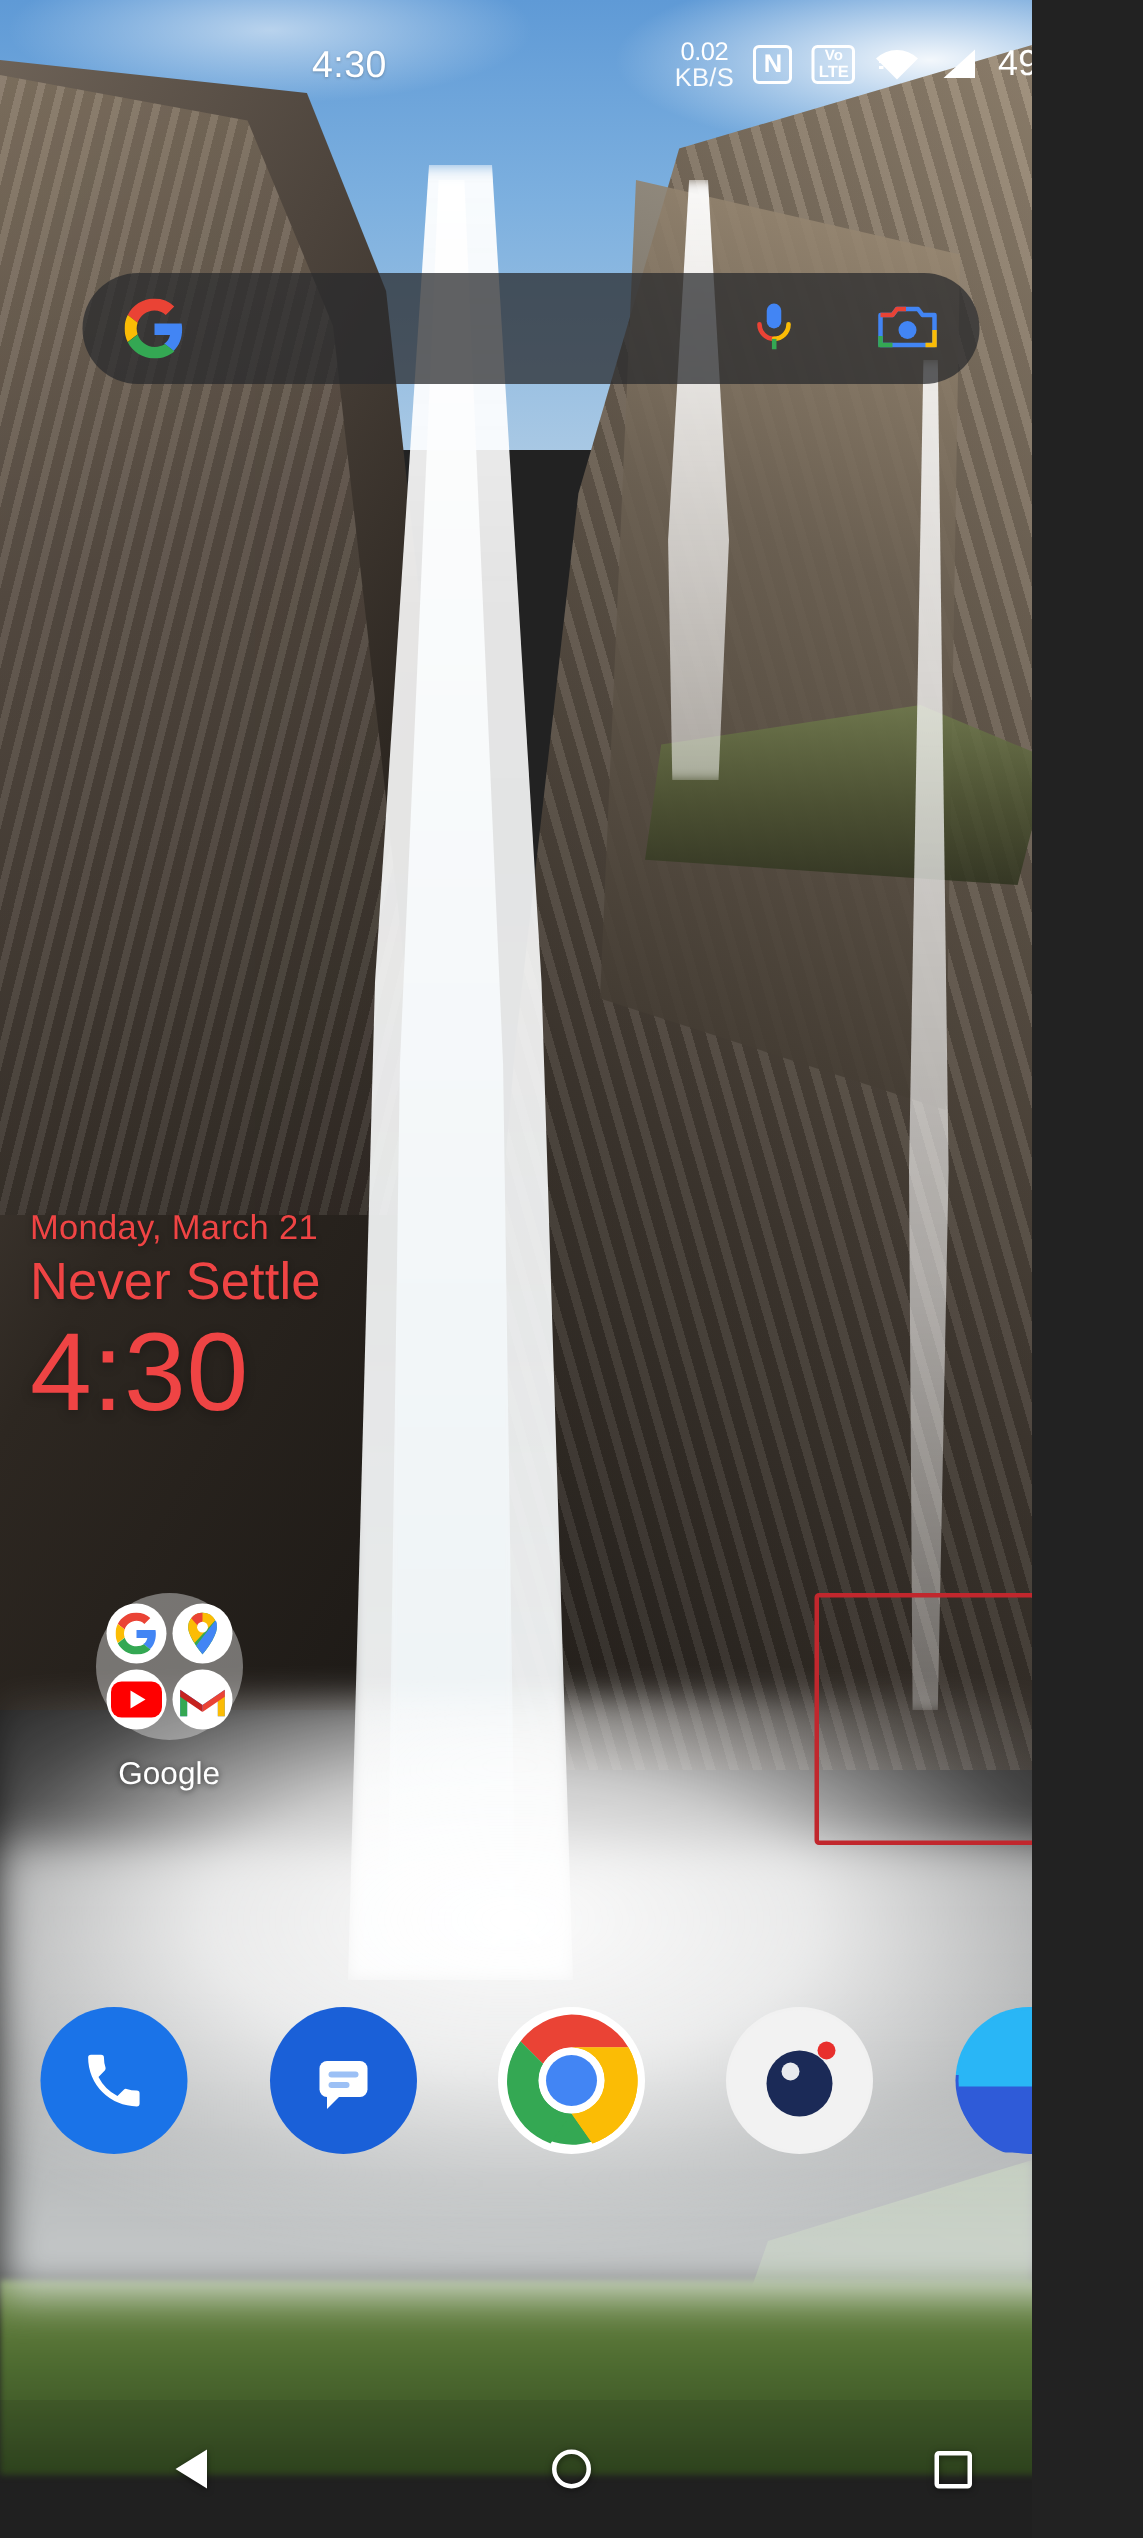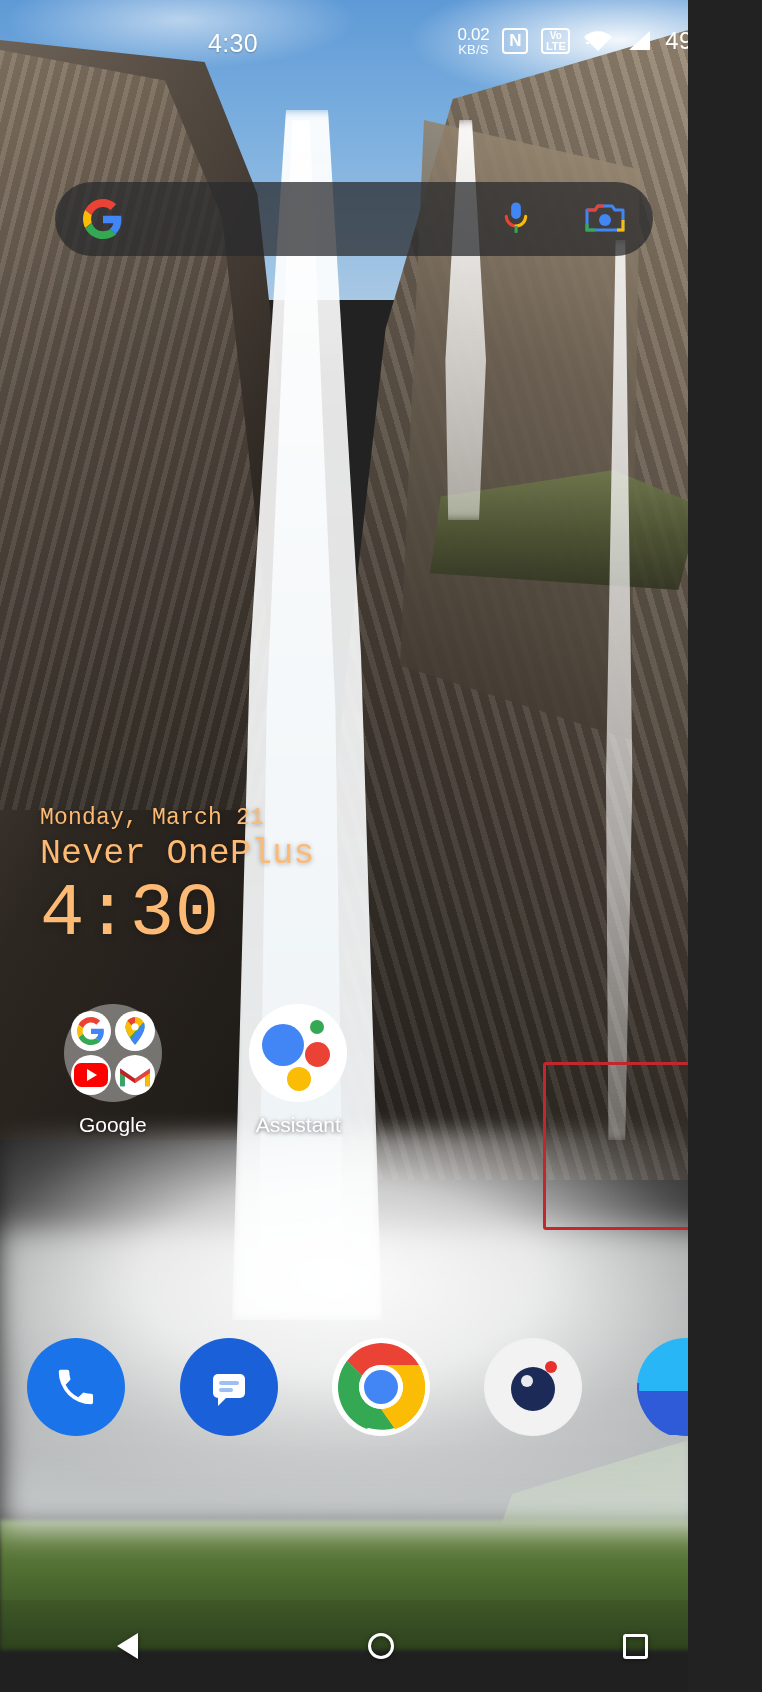--- a/index.html
+++ b/index.html
@@ -116,21 +116,21 @@
     position:absolute; left:208px; top:29px;
     font-size:25px; letter-spacing:.3px;
     text-shadow:0 1px 2px rgba(0,0,0,.25);
   }
   .sb-right {
     position:absolute; right:18px; top:26px;
     display:flex; align-items:center; gap:13px;
   }
   .sb-net { text-align:center; line-height:1;margin-left:44px; }
   .sb-net .v { font-size:17px; letter-spacing:-.3px; }
-  .sb-net .u { font-size:13px; letter-spacing:.2px; opacity:.95; }
+  .sb-net .u { font-size:17px; letter-spacing:.2px; opacity:.95; }
   .sb-box {
     border:2.5px solid #fff; border-radius:4px;
     display:flex; align-items:center; justify-content:center;
     font-weight:bold;
   }
   .sb-nfc { width:26px; height:26px; font-size:17px; }
   .sb-volte { width:29px; height:26px; flex-direction:column; line-height:.95; font-size:11px; }
   .sb-batt { font-size:24px; letter-spacing:.2px; }
   .battery-glyph {
     width:17px; height:27px; border:2.5px solid #fff; border-radius:3px;
@@ -150,38 +150,38 @@
     position:absolute; left:55px; top:182px; width:598px; height:74px;
     background:rgba(40,42,44,.74);
     border-radius:37px;
     display:flex; align-items:center;
     padding:0 28px;
   }
   .search-spacer { flex:1; }
   .s-icon { display:flex; align-items:center; justify-content:center; }
 
   
-  .widget { position:absolute; left:40px; top:805px; color:#fdba74;font-family:Liberation Mono, monospace; }
+  .widget { position:absolute; left:20px; top:805px; color:#ef4444; }
   .w-date {
     font-size:23px; letter-spacing:.2px; font-weight:300;
     text-shadow:0 1px 4px rgba(0,0,0,.35);
   }
   .w-motto {
     font-size:35px; font-weight:300; margin-top:3px; letter-spacing:.1px;
     text-shadow:0 1px 5px rgba(0,0,0,.3);
   }
   .w-time {
     font-size:74px; font-weight:300; line-height:1.04; margin-top:2px;
     letter-spacing:.5px;
     text-shadow:0 2px 8px rgba(0,0,0,.28);
   }
 
   
   .appgrid {
-    position:absolute; left:0; top:1004px; width:762px;
+    position:absolute; left:0; top:1062px; width:762px;
     display:grid; grid-template-columns:repeat(4,1fr);padding-left:20px;
   }
   .app {
     display:flex; flex-direction:column; align-items:center;
     position:relative;
   }
   .app-icon {
     width:98px; height:98px; position:relative;
     display:flex; align-items:center; justify-content:center;
   }
@@ -354,21 +354,21 @@
         <path d="M2 8 h8 l3-4 h6" fill="none" stroke="#EA4335" stroke-width="3" stroke-linejoin="round"></path>
         <path d="M32 28 h6 V18" fill="none" stroke="#FBBC05" stroke-width="3"></path>
         <path d="M2 22 v6 h8" fill="none" stroke="#34A853" stroke-width="3"></path>
         <circle cx="20" cy="18" r="6" fill="#4285F4"></circle>
       </svg>
     </div>
   </div>
 
   <div class="widget">
     <div class="w-date">Monday, March 21</div>
-    <div class="w-motto">Never OnePlus</div>
+    <div class="w-motto">Never Settle</div>
     <div class="w-time">4:30</div>
   </div>
 
   <div class="appgrid">
 
     <div class="app">
       <div class="app-icon">
         <div class="folder">
           <div class="fi">
             <svg class="g-logo" viewBox="0 0 48 48">
@@ -398,31 +398,20 @@
               <path d="M2 7 l16 11 -0 5 L2 12 Z" fill="#C5221F"></path>
               <path d="M34 7 L18 18 v5 L34 12 Z" fill="#EA4335"></path>
             </svg>
           </div>
         </div>
       </div>
       <div class="app-label">Google</div>
     </div>
 
 
-    <div class="app">
-      <div class="app-icon">
-        <div class="assistant">
-          <span class="as-b" style="left:13px;top:20px;width:42px;height:42px;background:#4285F4"></span>
-          <span class="as-b" style="left:56px;top:38px;width:25px;height:25px;background:#EA4335"></span>
-          <span class="as-b" style="left:61px;top:16px;width:14px;height:14px;background:#34A853"></span>
-          <span class="as-b" style="left:38px;top:63px;width:24px;height:24px;background:#FBBC05"></span>
-        </div>
-      </div>
-      <div class="app-label">Assistant</div>
-    </div>
 
   </div>
 
   <div class="highlight-box"></div>
 
   <div class="drawer-chevron">
     <svg width="36" height="22" viewBox="0 0 36 22">
       <path d="M3 18 L18 5 L33 18" fill="none" stroke="#ffffff" stroke-width="4" stroke-linecap="round" stroke-linejoin="round" opacity=".95"></path>
     </svg>
   </div>

